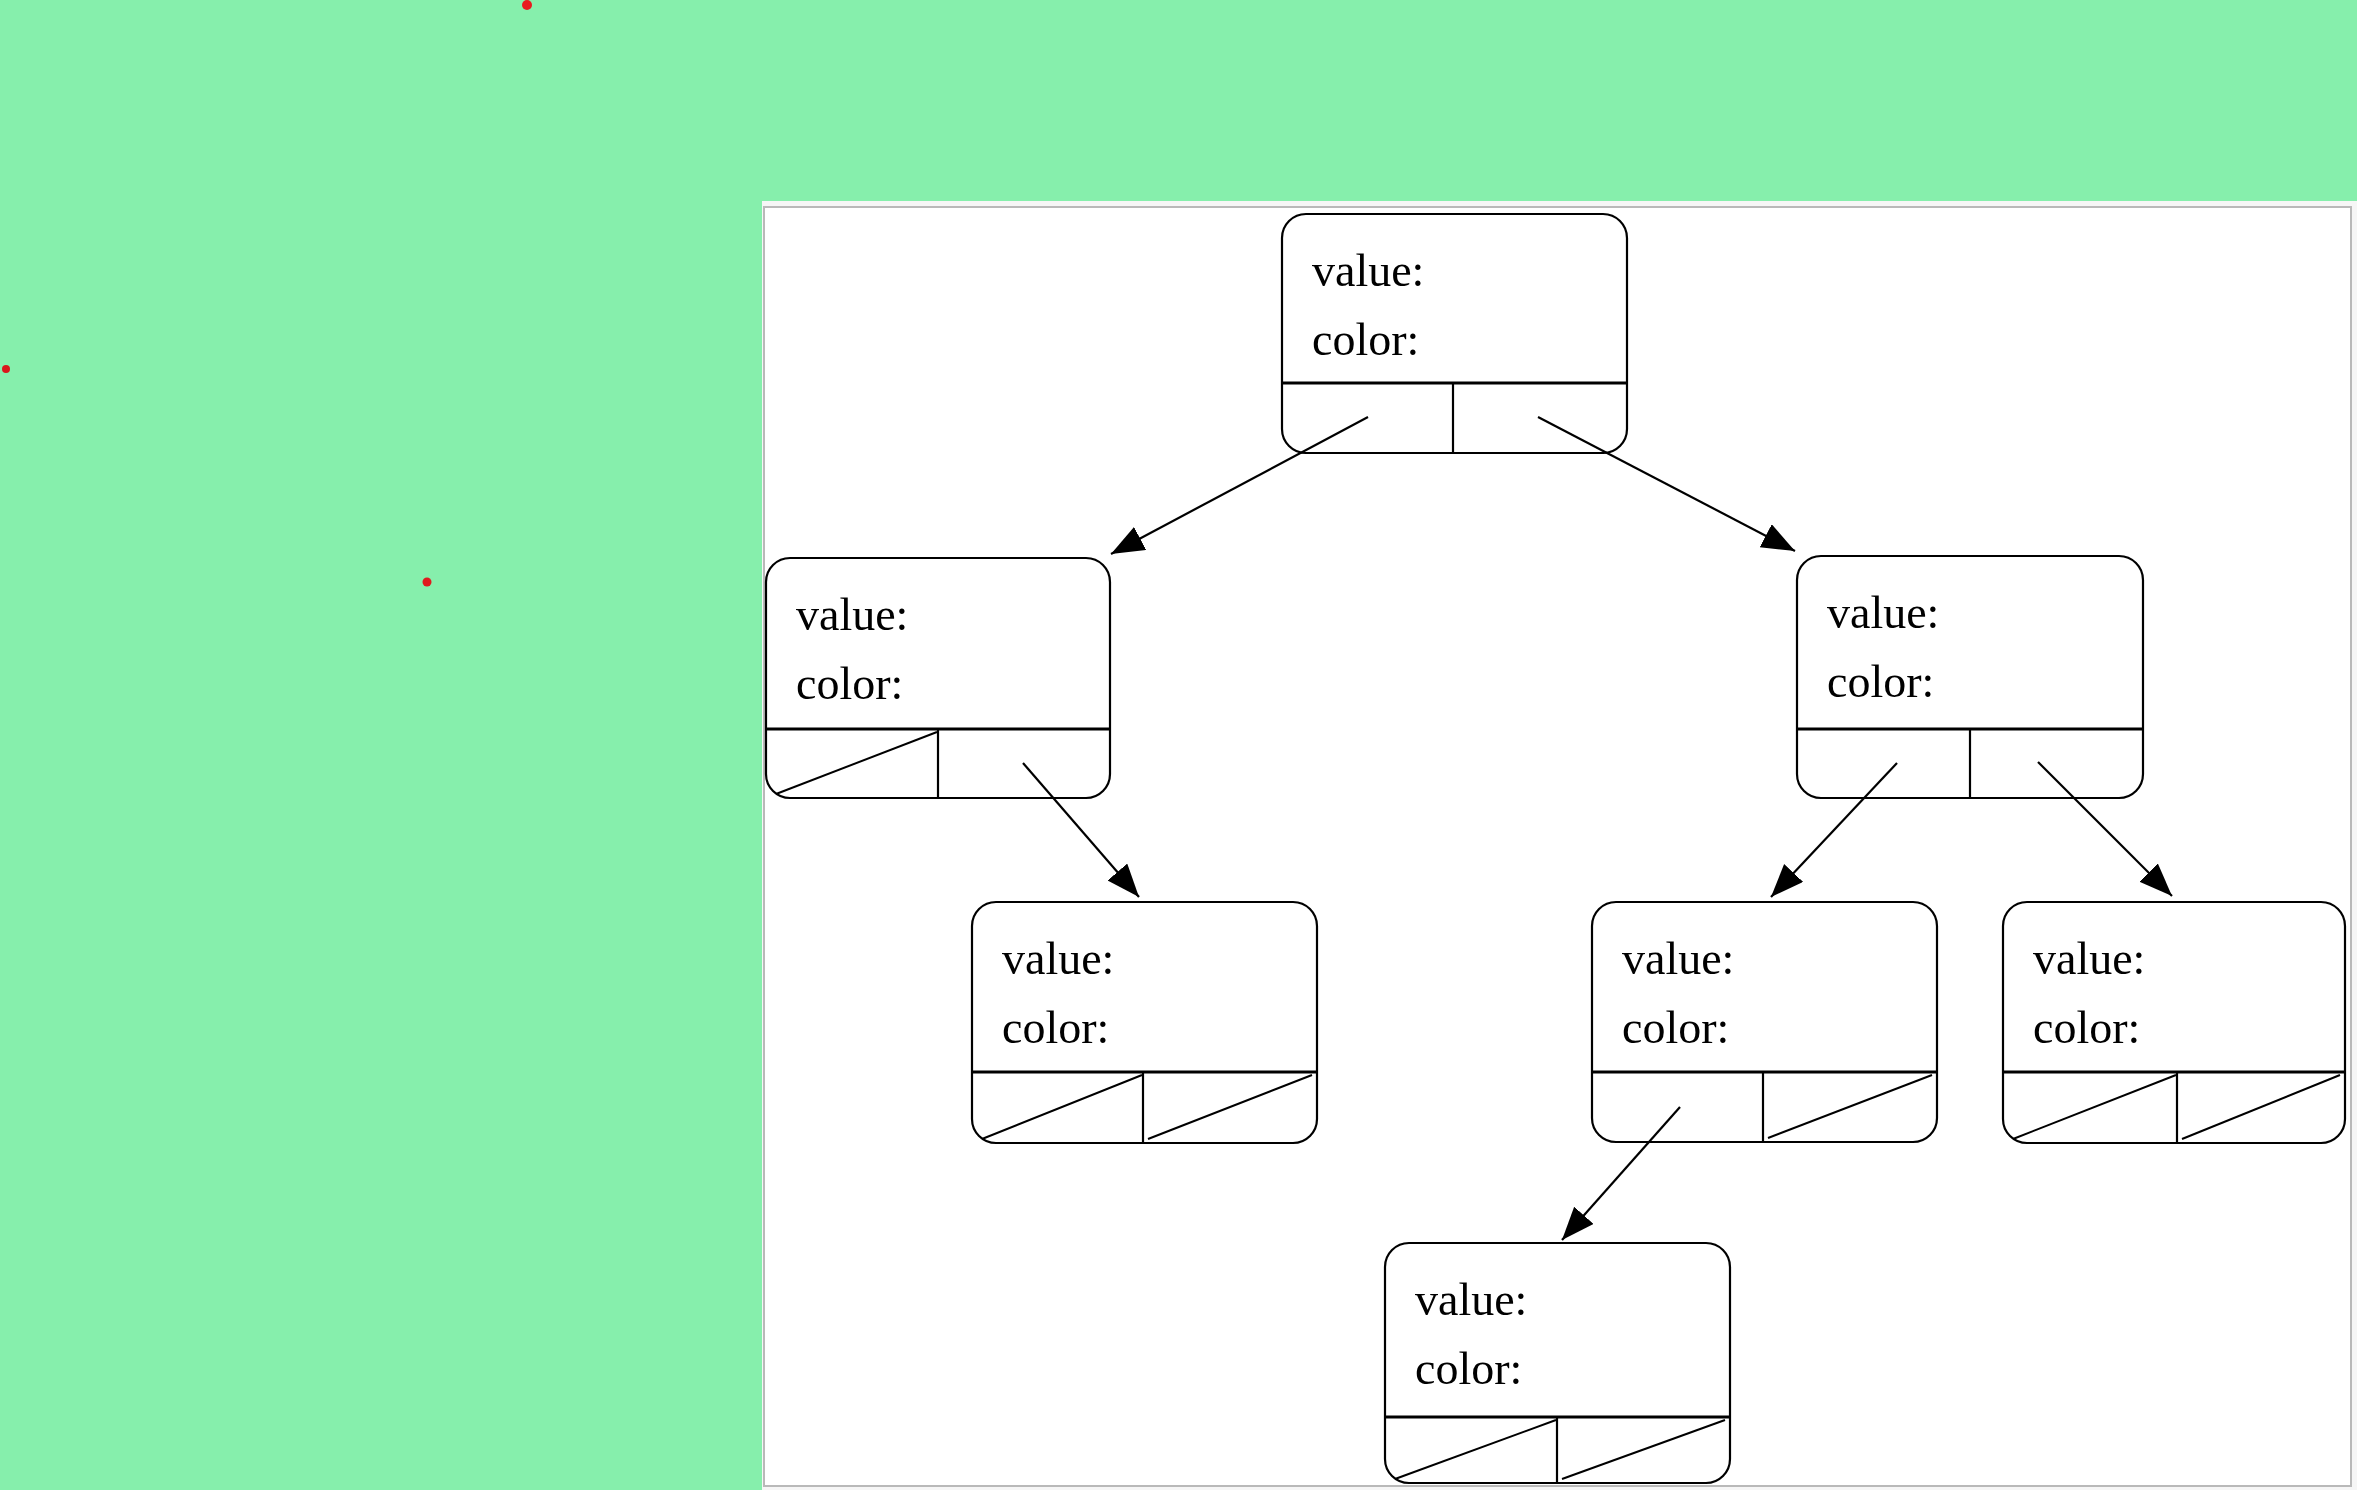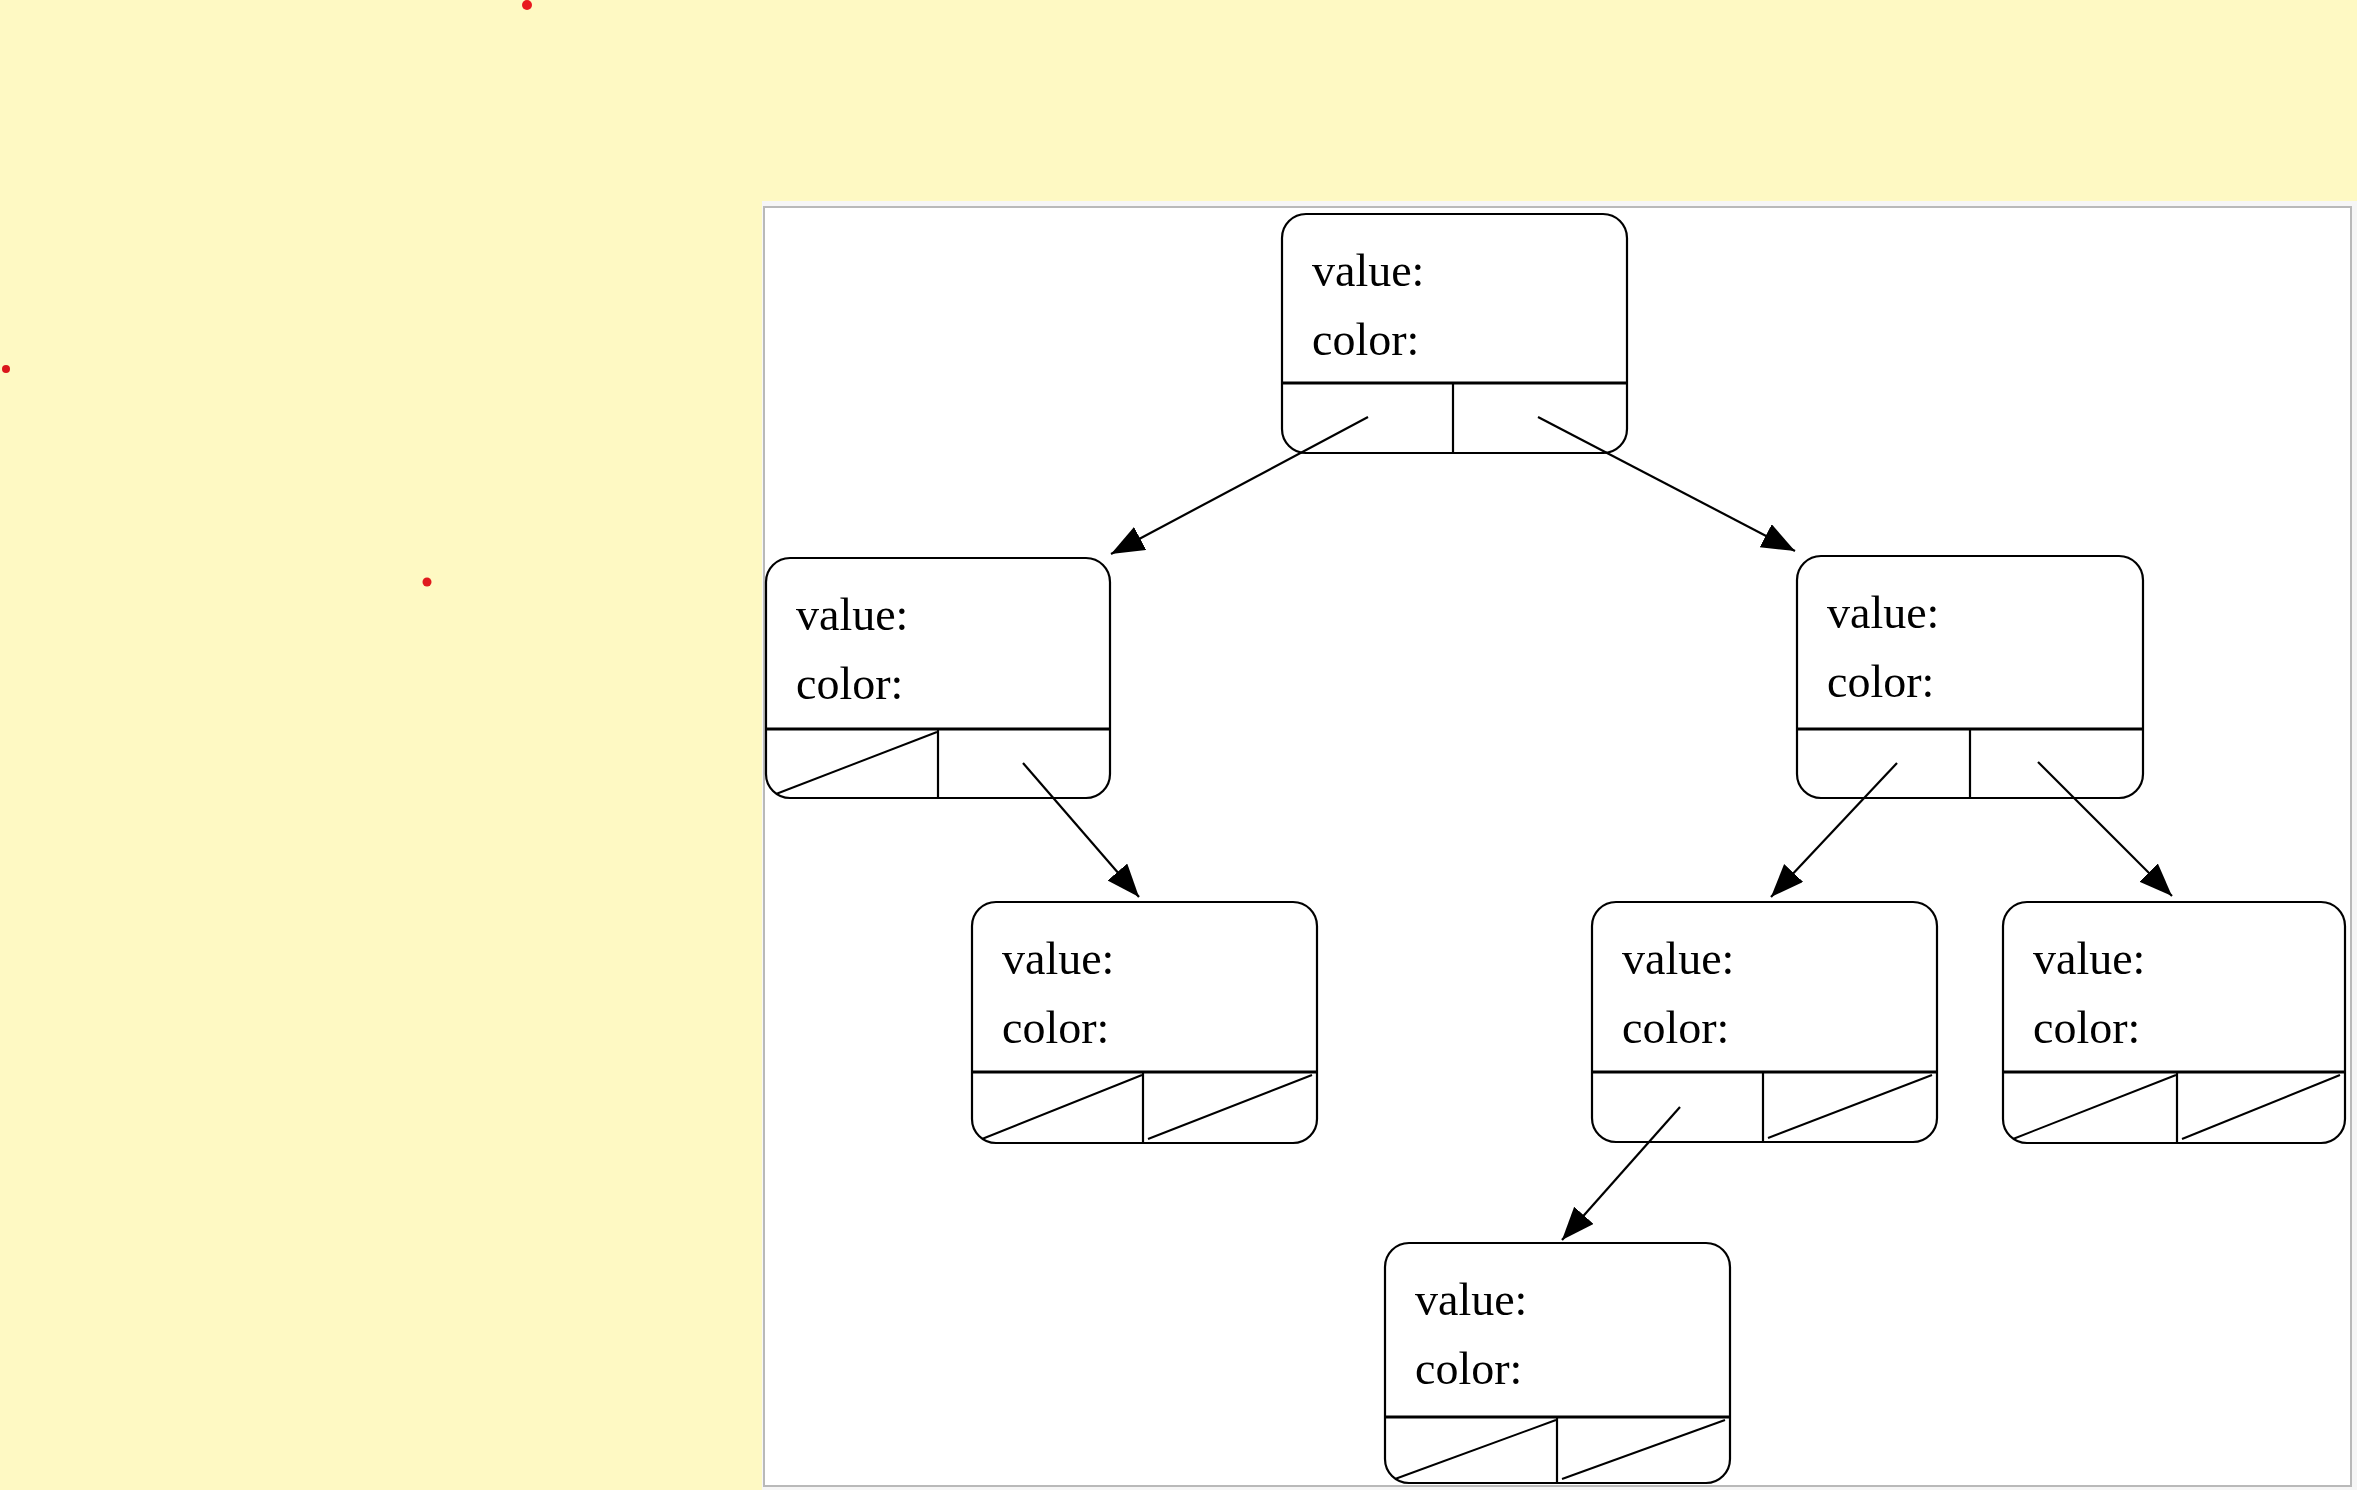--- a/index.html
+++ b/index.html
@@ -8,21 +8,21 @@
     background: #000000;
     width: 2357px;
     height: 1490px;
     overflow: hidden;
     font-family: "Liberation Serif", serif;
   }
   .stage {
     position: relative;
     width: 2357px;
     height: 1490px;
-    background: #fef9c3;
+    background: #86efac;
   }
   svg#diagram-svg {
     position: absolute;
     left: 0;
     top: 0;
     display: block;
   }
   .node-label {
     font-family: "Liberation Serif", serif;
     font-size: 46px;

